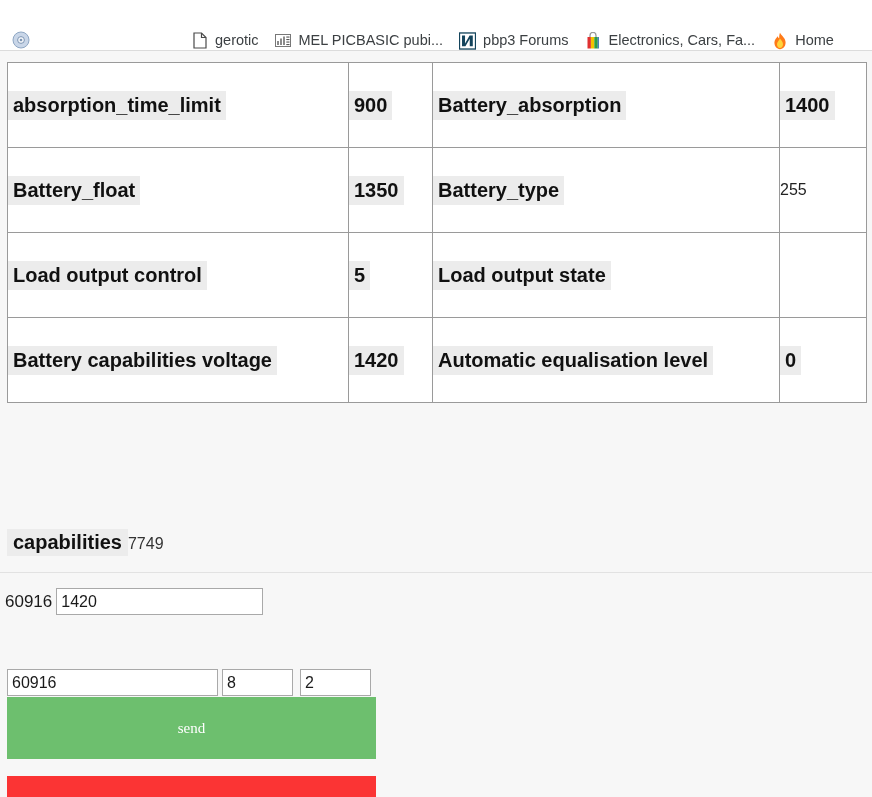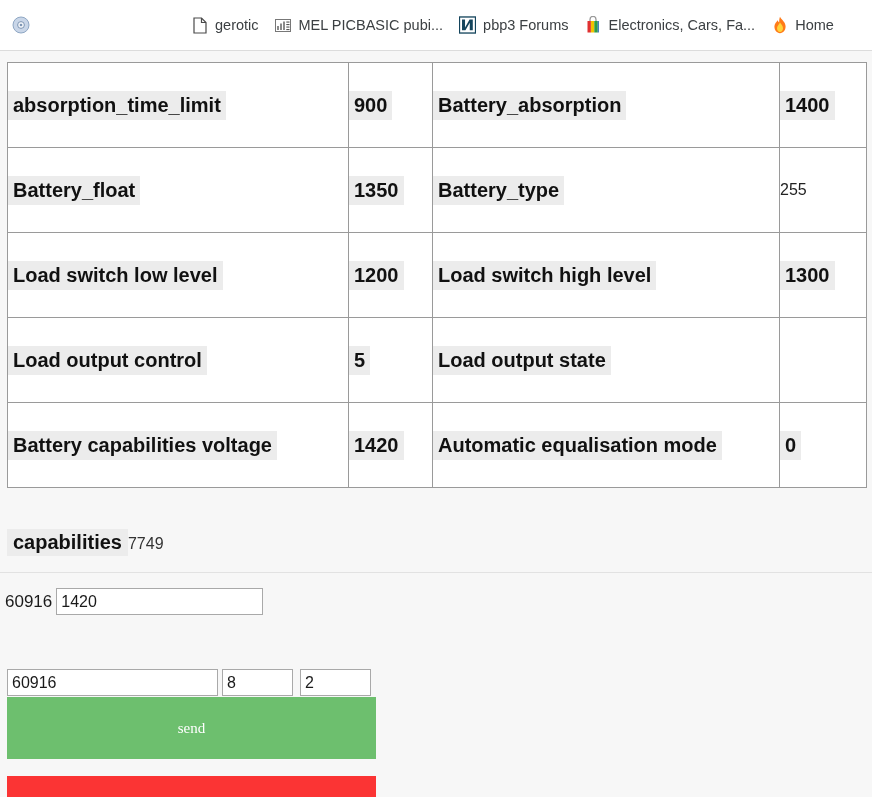--- a/index.html
+++ b/index.html
@@ -13,21 +13,21 @@
   }
 
   
   #bookmark-bar {
     position: absolute;
     left: 0; top: 0;
     width: 872px; height: 50px;
     background: #ffffff;
     border-bottom: 1px solid #dcdcdc;
     display: flex;
-    align-items: center;
+    align-items: flex-end;
     overflow: hidden;
     white-space: nowrap;
   }
   .bm-lead-icon {
     margin-left: 11px;
     width: 20px; height: 20px;
     display: flex; align-items: center; justify-content: center;
     flex: 0 0 auto;
   }
   .bm-items {
@@ -328,59 +328,45 @@
           <span class="cell-val">1350</span>
         </td>
         <td class="name-cell">
           <span class="cell-name">Battery_type</span>
         </td>
         <td class="val-cell plain">
           <span class="cell-val plain-val">255</span>
         </td>
       </tr>
 
+
       <tr>
         <td class="name-cell">
-          <span class="cell-name">Load switch low level</span>
-        </td>
-        <td class="val-cell">
-          <span class="cell-val">1200</span>
-        </td>
-        <td class="name-cell">
-          <span class="cell-name">Load switch high level</span>
-        </td>
-        <td class="val-cell">
-          <span class="cell-val">1300</span>
+          <span class="cell-name">Load output control</span>
+        </td>
+        <td class="val-cell">
+          <span class="cell-val">5</span>
+        </td>
+        <td class="name-cell">
+          <span class="cell-name">Load output state</span>
+        </td>
+        <td class="val-cell">
+          
         </td>
       </tr>
 
       <tr>
         <td class="name-cell">
-          <span class="cell-name">Load output control</span>
-        </td>
-        <td class="val-cell">
-          <span class="cell-val">5</span>
-        </td>
-        <td class="name-cell">
-          <span class="cell-name">Load output state</span>
-        </td>
-        <td class="val-cell">
-          
-        </td>
-      </tr>
-
-      <tr>
-        <td class="name-cell">
           <span class="cell-name">Battery capabilities voltage</span>
         </td>
         <td class="val-cell">
           <span class="cell-val">1420</span>
         </td>
         <td class="name-cell">
-          <span class="cell-name">Automatic equalisation mode</span>
+          <span class="cell-name">Automatic equalisation level</span>
         </td>
         <td class="val-cell">
           <span class="cell-val">0</span>
         </td>
       </tr>
     </tbody>
   </table>
 
   <div id="capabilities-row">
     <span class="cap-label">capabilities</span>

